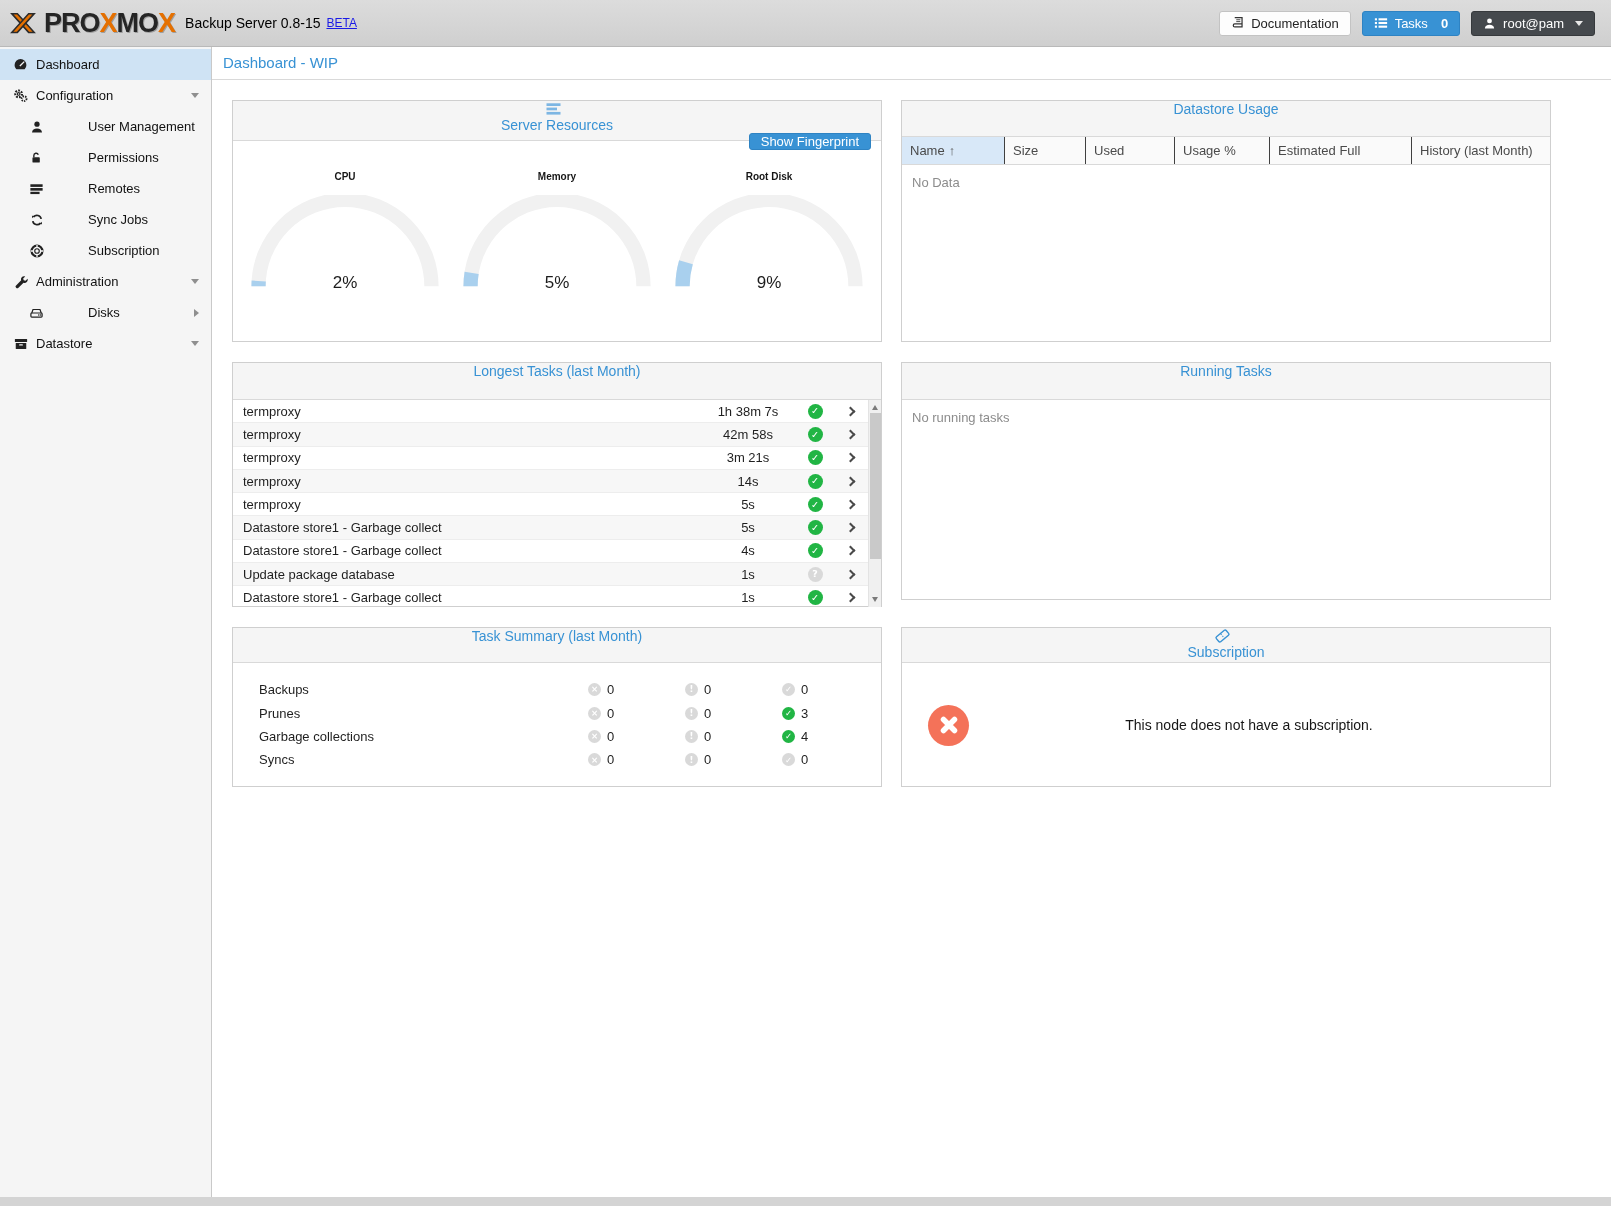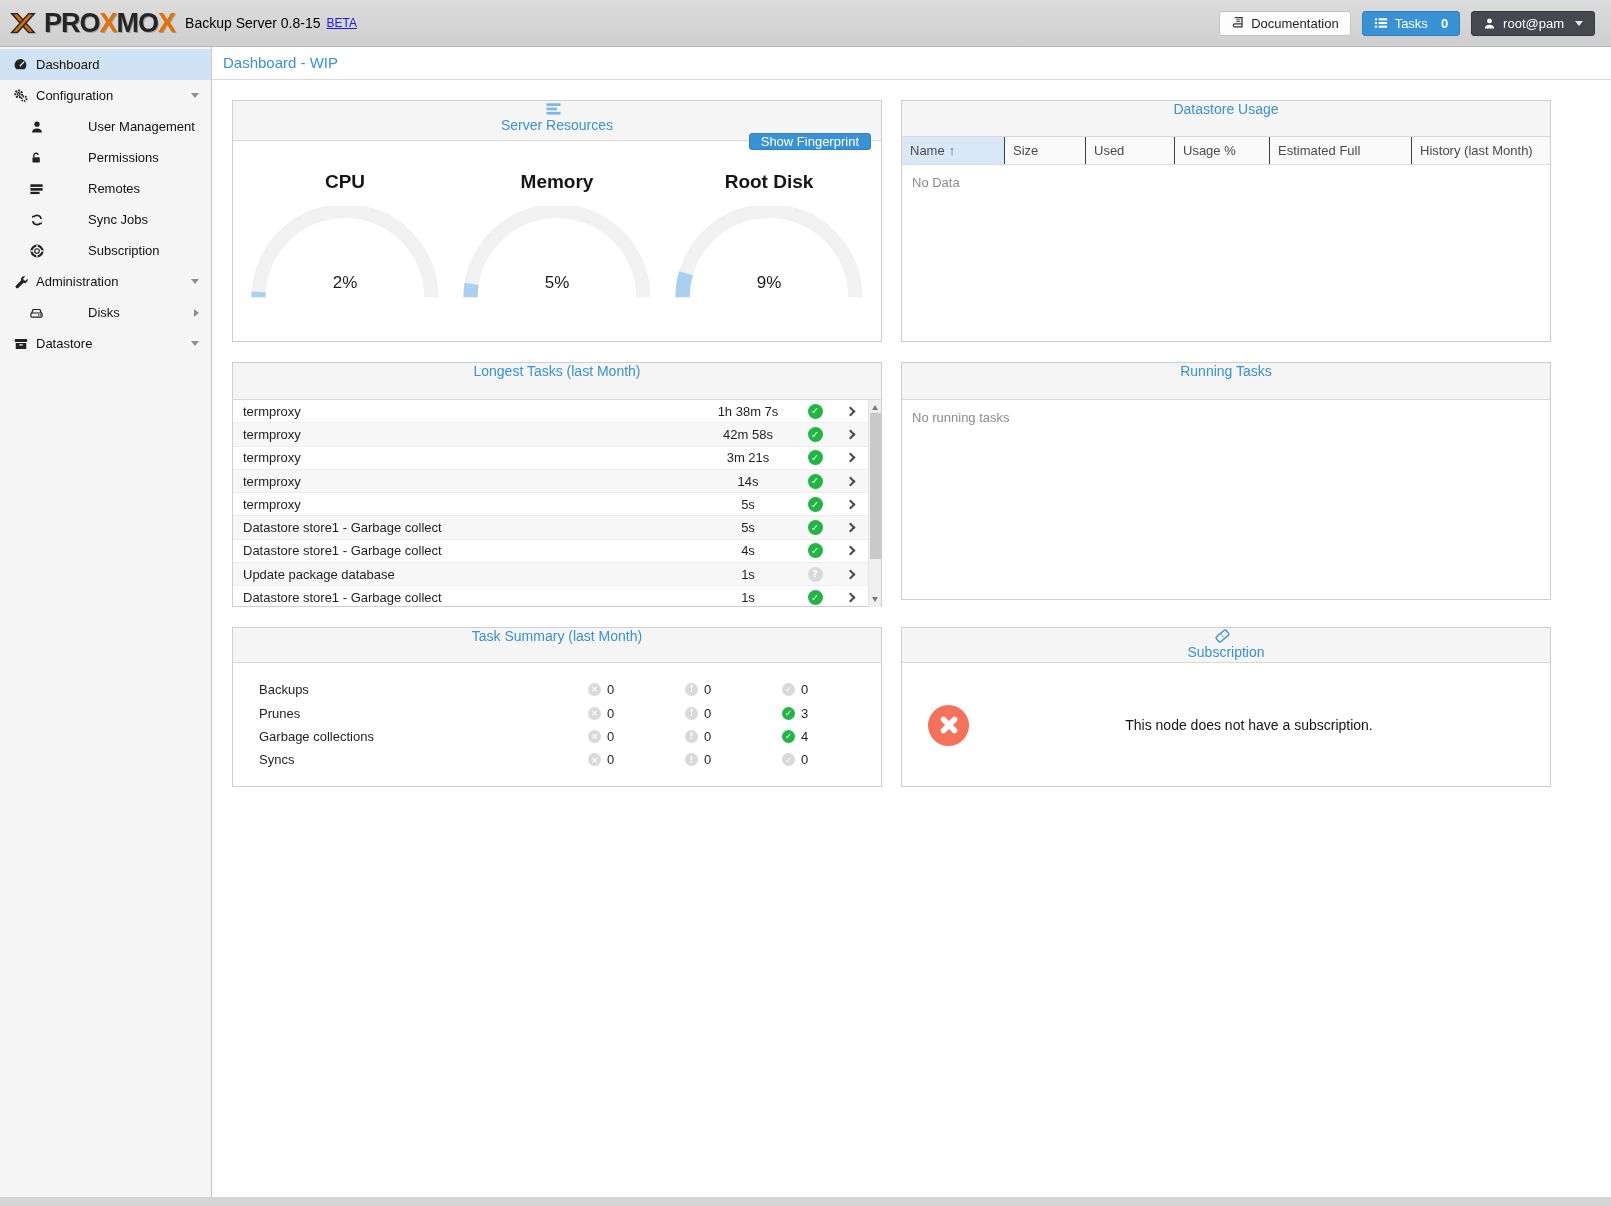--- a/index.html
+++ b/index.html
@@ -53,21 +53,21 @@
   .panel-header{ background:#f5f5f5; border-bottom:1px solid #d9d9d9; display:flex; align-items:center;
                  padding:0 10px; color:#3892d4; font-size:14px; height:37px;flex-direction:column; }
   .panel-header .hicon{ margin-right:8px; display:inline-flex; }
   .h40{ height:40px; }
   .h36{ height:36px; }
   .h35{ height:35px; }
   .btn-fingerprint{ margin-left:auto; background:#3892d4; border:1px solid #2e83c3; color:#fff; }
   
   .gauges{ display:flex; justify-content:space-evenly; padding-top:30px; height:202px; }
   .gauge{ width:200px; text-align:center; position:relative; }
-  .gauge-title{ font-weight:bold; font-size:19px; color:#161616; margin-bottom:13px; }
+  .gauge-title{ font-weight:bold; font-size:10px; color:#161616; margin-bottom:13px; }
   .gauge-value{ position:absolute; left:0; right:0; top:102px; font-size:17px; color:#1c1c1c; }
   
   .dtable-head{ display:flex; height:28px; background:#fafafa; border-bottom:1px solid #d9d9d9;
                 font-size:13px; color:#4a4a4a; }
   .dcol{ border-right:1px solid #404040; padding:0 8px; line-height:27px; white-space:nowrap;
          overflow:hidden; cursor:pointer; }
   .dcol.sorted{ background:#d8e8f8; }
   .dcol .sort-arrow{ color:#555; margin-left:4px; }
   .dcol:last-child{ border-right:none; flex:1; }
   .empty-text{ padding:10px; color:#8c8c8c; }

